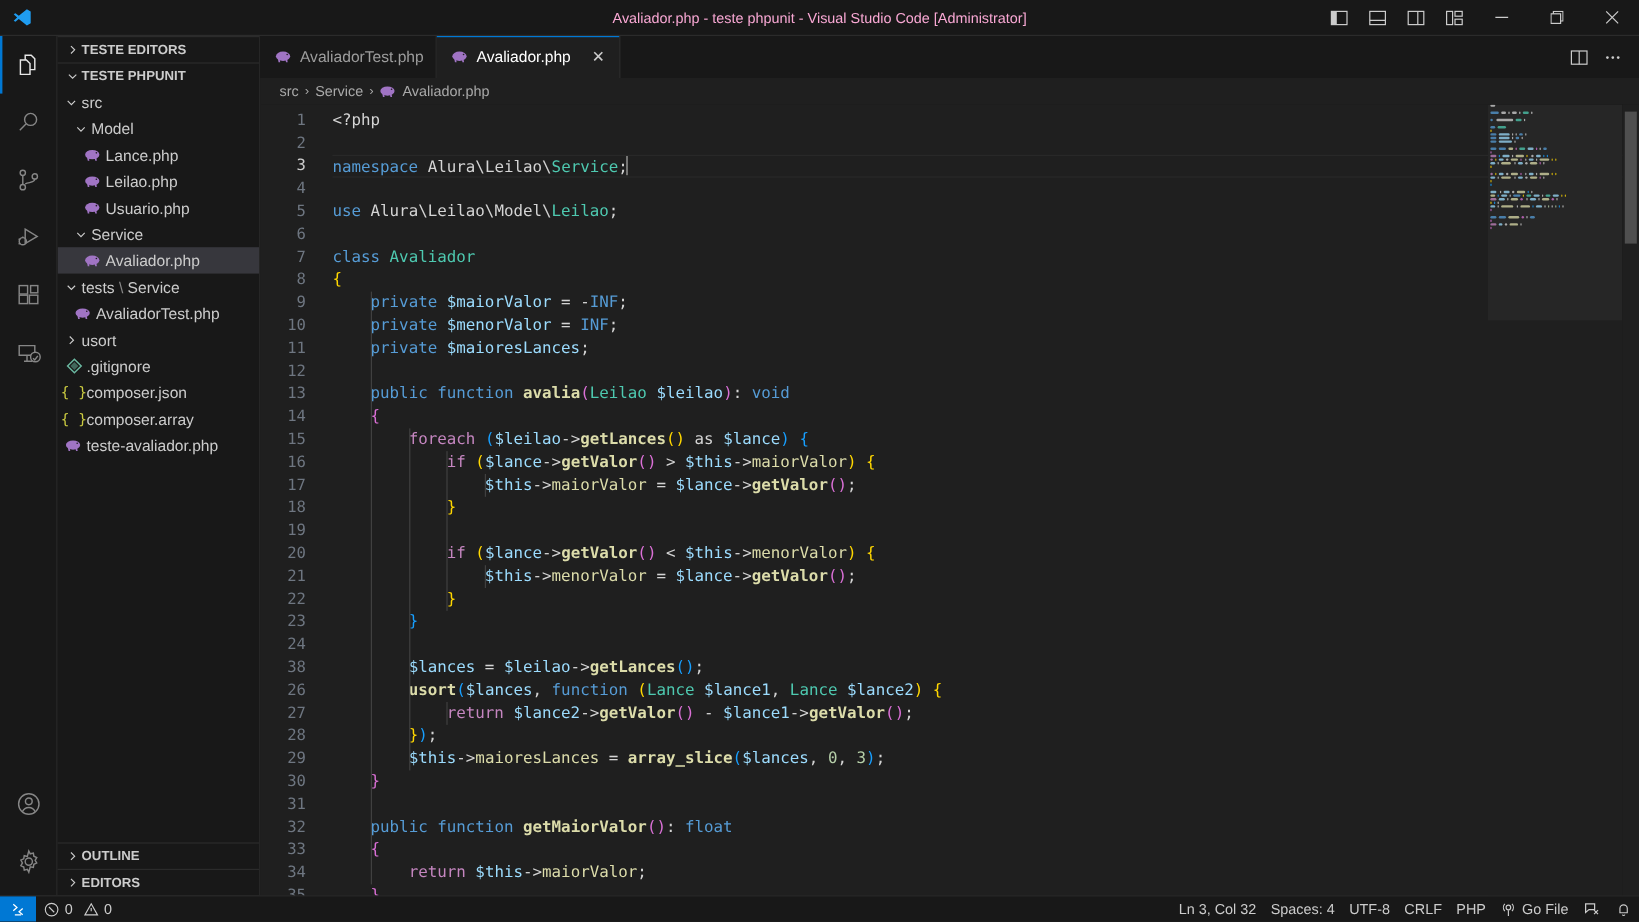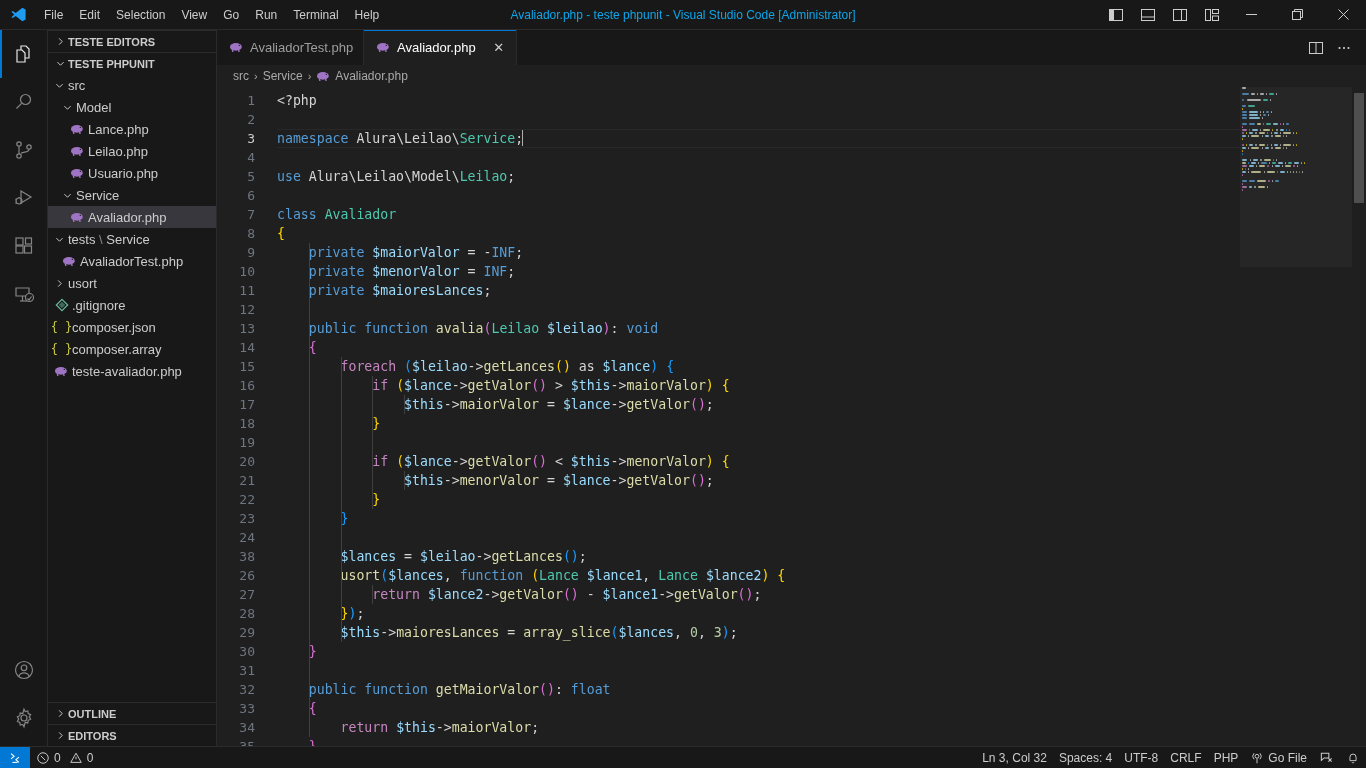--- a/index.html
+++ b/index.html
@@ -32,21 +32,21 @@
   }
   .menubar { display: flex; align-items: center; height: 30px; }
   .menu-item {
     font-size: 12px; color: #cccccc;
     padding: 0 8px; height: 22px; line-height: 22px;
     cursor: default; border-radius: 3px;
   }
   .window-title {
     position: absolute; left: 0; right: 0; top: 0;
     height: 30px; line-height: 30px;
-    text-align: center; font-size: 12px; color: #0ea5e9;
+    text-align: center; font-size: 12px; color: #f9a8d4;
     pointer-events: none;
   }
   .title-right {
     margin-left: auto; display: flex; align-items: center; height: 30px;
     position: relative; z-index: 3;
   }
   .layout-btn {
     width: 32px; height: 30px; display: flex;
     align-items: center; justify-content: center;
   }
@@ -206,21 +206,21 @@
     display: inline-block; width: 1px; height: 16px;
     background: #aeafad; vertical-align: -3px;
     margin-left: -1px;
   }
 
   
   .t-kw    { color: #569cd6; }   
   .t-ctrl  { color: #c586c0; }   
   .t-type  { color: #4ec9b0; }   
   .t-var   { color: #9cdcfe; }   
-  .t-fn    { color: #dcdcaa; }
+  .t-fn    { color: #dcdcaa; font-weight: bold; }
   .t-paren1{ color: #ffd700; }
   .t-paren2{ color: #da70d6; }
   .t-paren3{ color: #179fff; }
   .t-const { color: #569cd6; }
   .t-num   { color: #b5cea8; }
   .t-prop  { color: #dcdcaa; }
   .t-plain { color: #d4d4d4; }
 
   
   .minimap {
@@ -266,30 +266,20 @@
 <body>
 
 <div id="app">
 
   <div class="titlebar">
     <div class="vscode-logo">
       <svg width="17" height="17" viewBox="0 0 24 24" fill="none">
         <path d="M17.5 2.5 L22 5 v14 l-4.5 2.5 L8 14 l-4 3 -2-1.2 4-3.8 -4-3.8 2-1.2 4 3z" fill="#1f9cf0"></path>
       </svg>
     </div>
-    <div class="menubar" id="menubar">
-        <div class="menu-item">File</div>
-        <div class="menu-item">Edit</div>
-        <div class="menu-item">Selection</div>
-        <div class="menu-item">View</div>
-        <div class="menu-item">Go</div>
-        <div class="menu-item">Run</div>
-        <div class="menu-item">Terminal</div>
-        <div class="menu-item">Help</div>
-      </div>
 
     <div class="window-title">Avaliador.php - teste phpunit - Visual Studio Code [Administrator]</div>
 
     <div class="title-right">
       <div class="layout-btn">
         <svg width="16" height="16" viewBox="0 0 16 16">
             <rect x="1.5" y="2.5" width="13" height="11" stroke="#cccccc" fill="none"></rect>
             <rect x="1.5" y="2.5" width="4.5" height="11" fill="#cccccc"></rect>
           </svg>
       </div>

